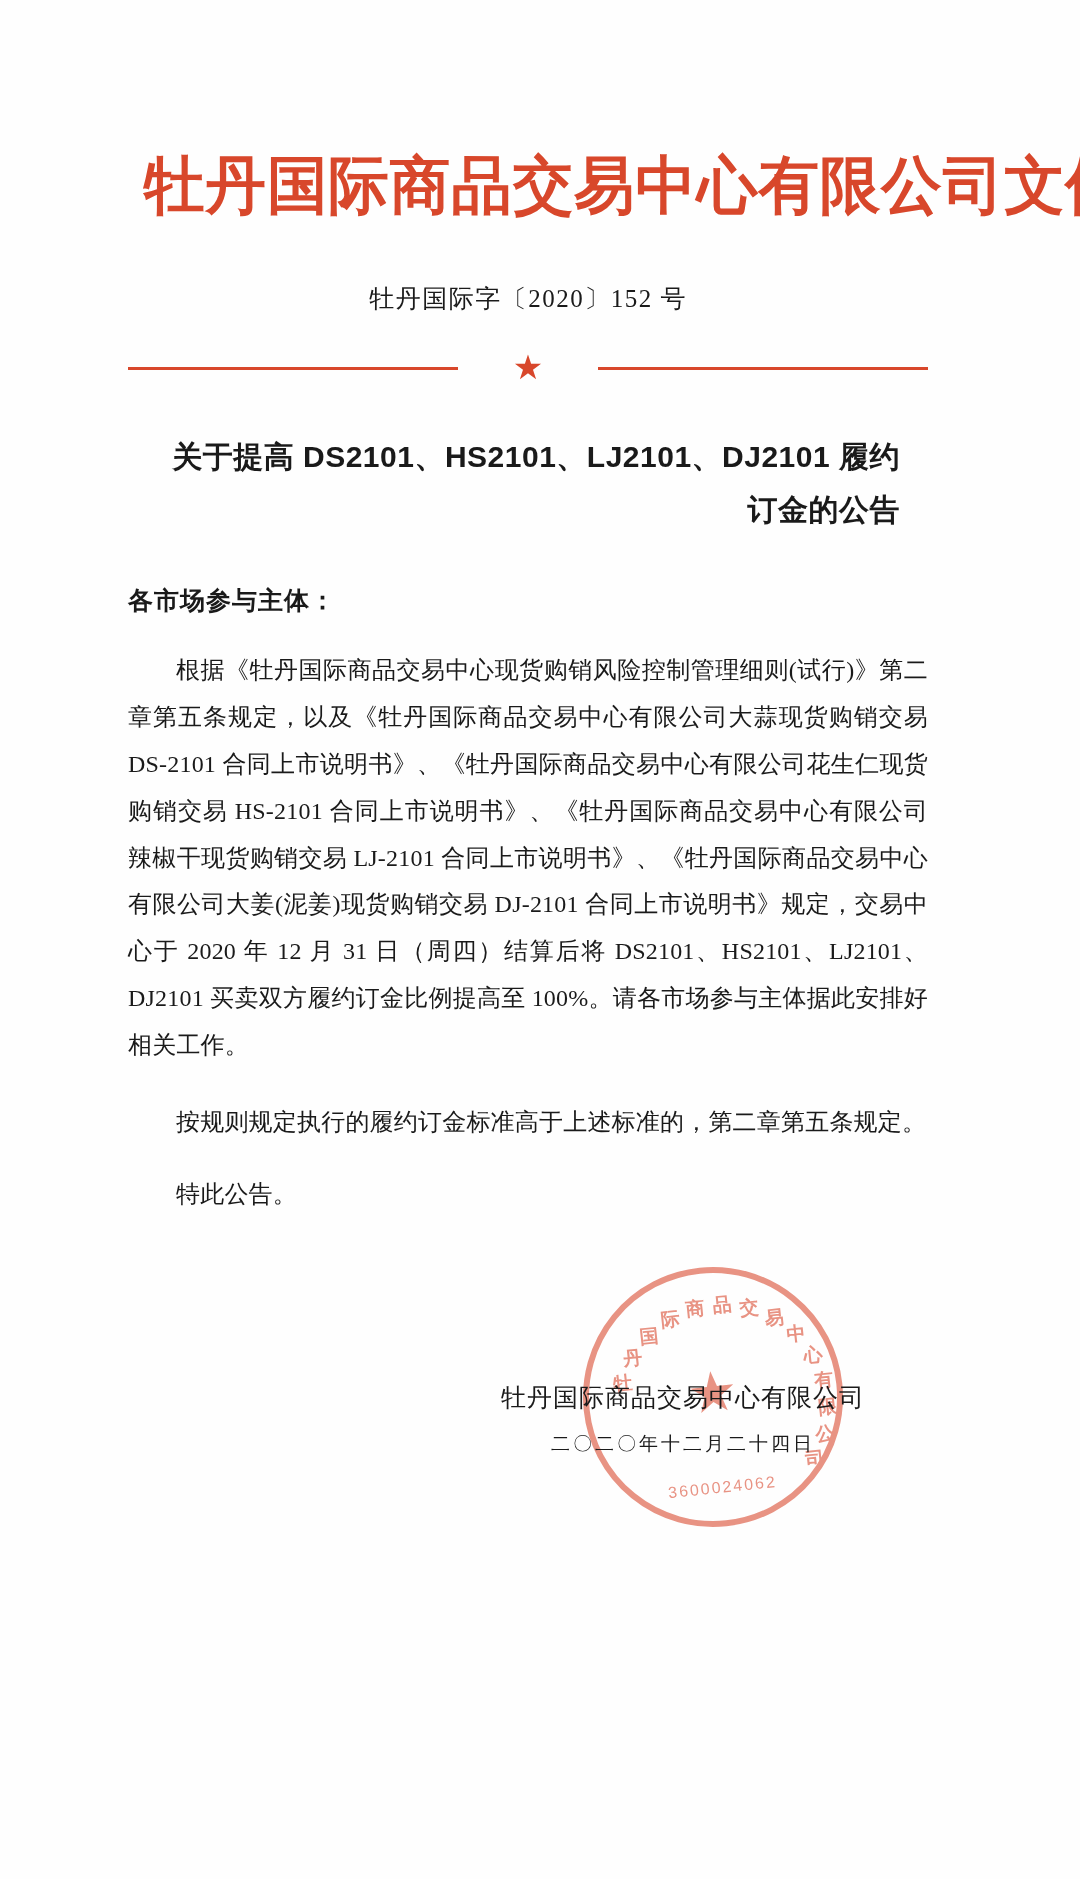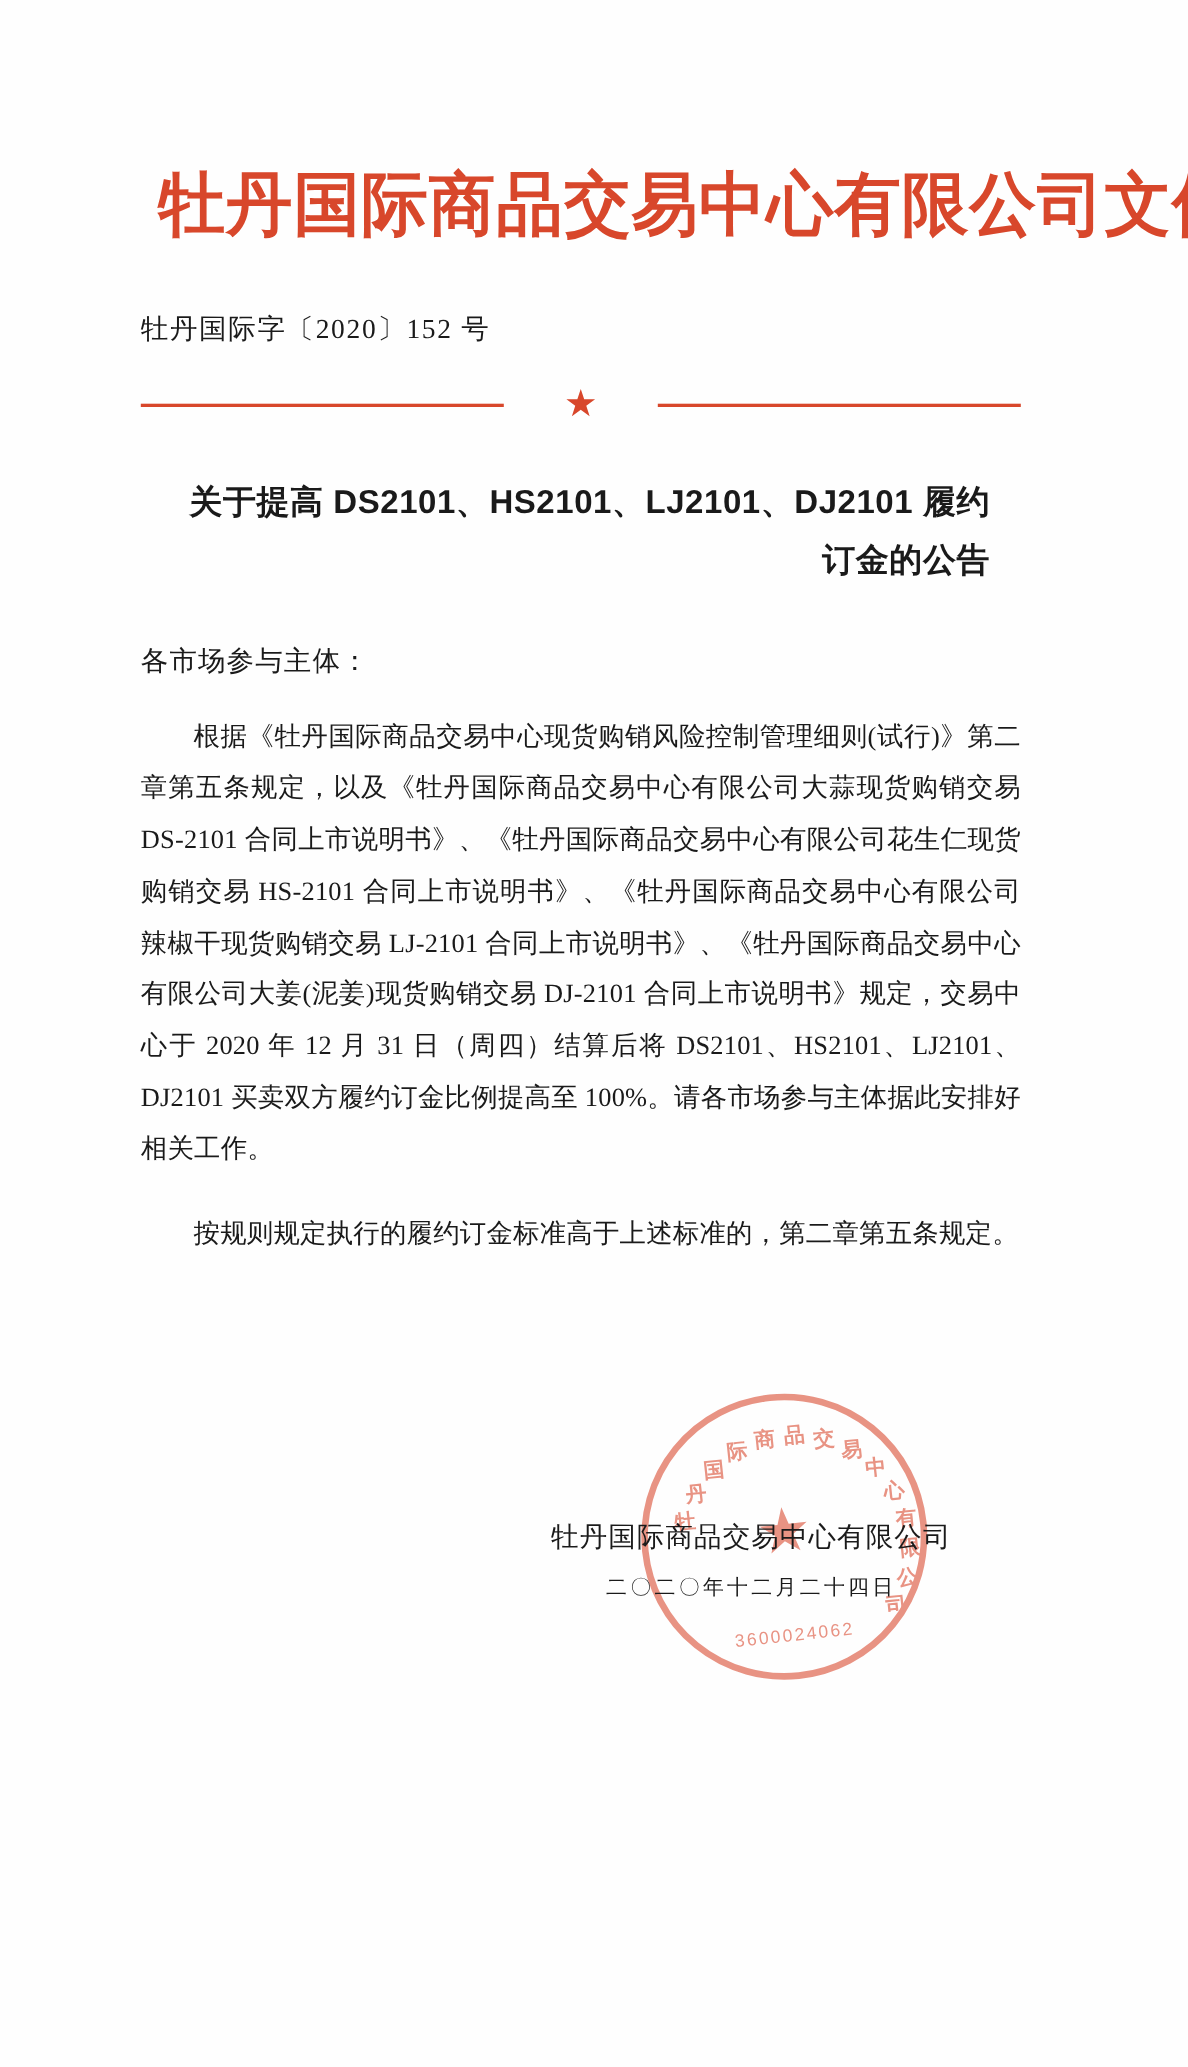--- a/index.html
+++ b/index.html
@@ -39,21 +39,21 @@
     font-weight: bold;
     font-size: 63px;
     letter-spacing: 1px;
     line-height: 1.15;
     white-space: nowrap;
     transform: scaleX(0.96);
   }
 
   .doc-number {
     margin-top: 60px;
-    text-align: left;
+    text-align: center;
     font-size: 25px;
     letter-spacing: 1.5px;
     color: #1a1a1a;
   }
 
   
   .divider {
     margin-top: 42px;
     position: relative;
     height: 22px;
@@ -85,21 +85,21 @@
     line-height: 1.75;
     letter-spacing: 0.5px;
     padding: 0 28px;
     font-family: "Liberation Sans", "DejaVu Sans", sans-serif;
   }
 
   
   .salutation {
     margin-top: 48px;
     font-size: 25px;
-    font-weight: normal;
+    font-weight: bold;
     letter-spacing: 1px;
   }
 
   p.body-par {
     margin: 30px 0 0 0;
     font-size: 24px;
     line-height: 1.95;
     text-align: justify;
     text-justify: inter-ideograph;
     text-indent: 2em;
@@ -192,20 +192,21 @@
     </div>
 
     <div class="doc-title">关于提高 DS2101、HS2101、LJ2101、DJ2101 履约订金的公告</div>
 
     <div class="salutation">各市场参与主体：</div>
 
     <p class="body-par">根据《牡丹国际商品交易中心现货购销风险控制管理细则(试行)》第二章第五条规定，以及《牡丹国际商品交易中心有限公司大蒜现货购销交易 DS-2101 合同上市说明书》、《牡丹国际商品交易中心有限公司花生仁现货购销交易 HS-2101 合同上市说明书》、《牡丹国际商品交易中心有限公司辣椒干现货购销交易 LJ-2101 合同上市说明书》、《牡丹国际商品交易中心有限公司大姜(泥姜)现货购销交易 DJ-2101 合同上市说明书》规定，交易中心于 2020 年 12 月 31 日（周四）结算后将 DS2101、HS2101、LJ2101、DJ2101 买卖双方履约订金比例提高至 100%。请各市场参与主体据此安排好相关工作。</p>
 
     <p class="body-par">按规则规定执行的履约订金标准高于上述标准的，第二章第五条规定。</p>
 
+    <p class="body-par tight">特此公告。</p>
 
     <div class="seal">
       <div class="seal-top-text">
         <span style="transform: rotate(-70deg) translate(0,-104px) rotate(70deg);">牡</span>
         <span style="transform: rotate(-55deg) translate(0,-104px) rotate(55deg);">丹</span>
         <span style="transform: rotate(-40deg) translate(0,-104px) rotate(40deg);">国</span>
         <span style="transform: rotate(-25deg) translate(0,-104px) rotate(25deg);">际</span>
         <span style="transform: rotate(-10deg) translate(0,-104px) rotate(10deg);">商</span>
         <span style="transform: rotate(5deg) translate(0,-104px) rotate(-5deg);">品</span>
         <span style="transform: rotate(20deg) translate(0,-104px) rotate(-20deg);">交</span>

